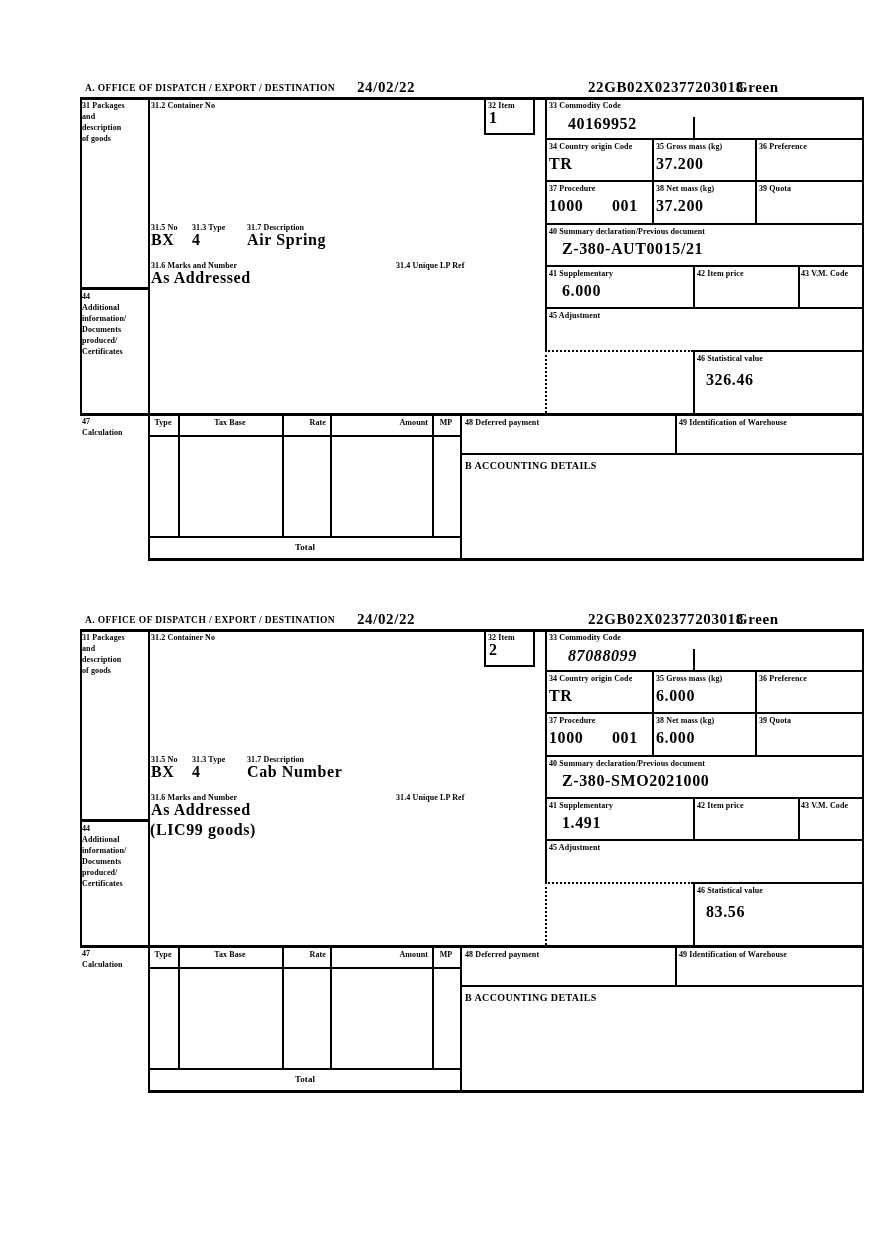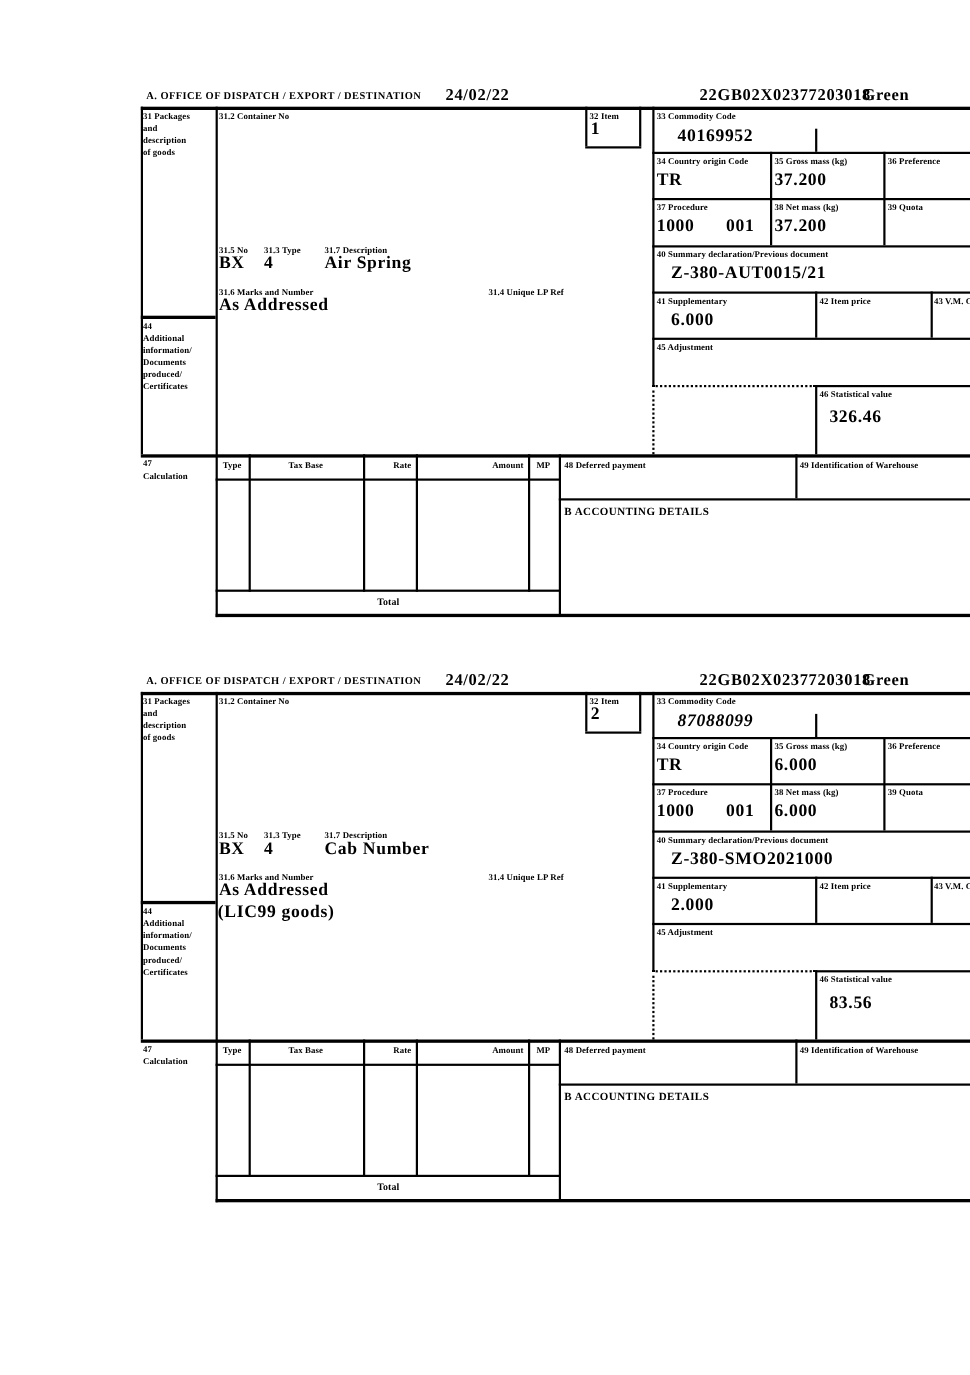--- a/index.html
+++ b/index.html
@@ -4,21 +4,21 @@
 <style>
   html,body{margin:0;padding:0;}
   body{
     width:882px;height:1250px;
     background:#ffffff;
     position:relative;
     font-family:"Liberation Serif","DejaVu Serif",serif;
     color:#000;
     overflow:hidden;
   }
-  #sheet{position:absolute;inset:0;margin-left:48px;}
+  #sheet{position:absolute;inset:0;}
   .form{position:absolute;left:0;top:0;width:882px;height:500px;}
   .abs{position:absolute;}
   
   .hl{position:absolute;height:2px;background:#000;}
   .hl.heavy{height:3px;}
   .vl{position:absolute;width:2px;background:#000;}
   .hd{position:absolute;height:0;border-top:2px dotted #000;background:none;}
   .vd{position:absolute;width:0;border-left:2px dotted #000;background:none;}
   
   .sl{
@@ -246,21 +246,21 @@
     <div class="val" style="left:549px;top:117px;">1000</div>
     <div class="val" style="left:612px;top:117px;">001</div>
     <div class="sl" style="left:656px;top:103px;">38 Net mass (kg)</div>
     <div class="val" style="left:656px;top:117px;">6.000</div>
     <div class="sl" style="left:759px;top:103px;">39 Quota</div>
 
     <div class="sl" style="left:549px;top:146px;">40 Summary declaration/Previous document</div>
     <div class="val" style="left:562px;top:160px;">Z-380-SMO2021000</div>
 
     <div class="sl" style="left:549px;top:188px;">41 Supplementary</div>
-    <div class="val" style="left:562px;top:202px;">2.000</div>
+    <div class="val" style="left:562px;top:202px;">1.491</div>
     <div class="sl" style="left:697px;top:188px;">42 Item price</div>
     <div class="sl" style="left:801px;top:188px;">43 V.M. Code</div>
 
     <div class="sl" style="left:549px;top:230px;">45 Adjustment</div>
 
     <div class="sl" style="left:697px;top:273px;">46 Statistical value</div>
     <div class="val" style="left:706px;top:291px;">83.56</div>
 
     <div class="vl" style="left:178px;top:333px;height:125px;"></div>
     <div class="vl" style="left:282px;top:333px;height:125px;"></div>

